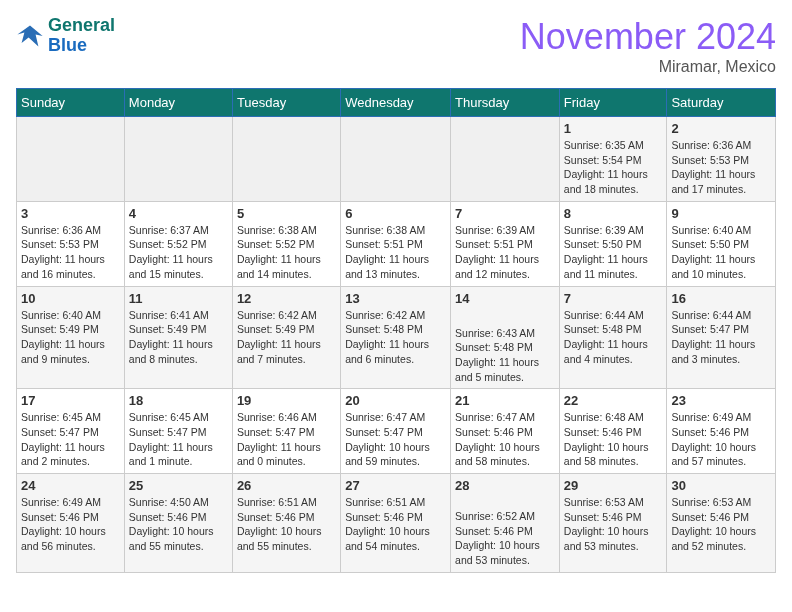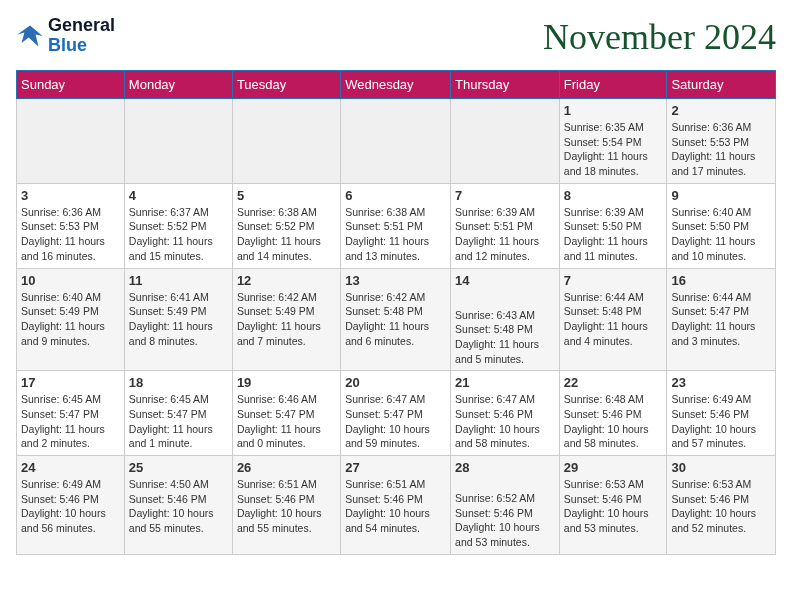--- a/index.html
+++ b/index.html
@@ -19,46 +19,45 @@
     .logo {
       display: flex;
       align-items: center;
       gap: 4px;
     }
     .logo-text {
       font-size: 18px;
       font-weight: bold;
       line-height: 1.1;
     }
-    .logo-general { color: #0f172a; }
+    .logo-general { color: #0f766e; }
     .logo-blue { color: #1a6bbf; }
     .logo-bird {
       width: 28px;
       height: 28px;
     }
     .title-block {
       text-align: right;
     }
     .month-title {
       font-size: 36px;
       font-weight: normal;
-      color: #14532d;
-      font-family: Liberation Serif, serif;
+      color: #8b5cf6;
     }
     .location {
       font-size: 16px;
       color: #555;
     }
     table {
       width: 100%;
       border-collapse: collapse;
       font-size: 11px;
     }
     thead th {
-      background: #be185d;
+      background: #0f766e;
       color: #fff;
       padding: 6px 4px;
       text-align: left;
       font-size: 13px;
       font-weight: normal;
       border: 1px solid #2a6db5;
     }
     tbody td {
       border: 1px solid #ccc;
       vertical-align: top;
@@ -94,20 +93,21 @@
     <svg class="logo-bird" viewBox="0 0 40 40">
       <polygon points="20,5 38,20 28,18 32,35 18,22 8,30 12,15 2,18" fill="#2a6db5"></polygon>
     </svg>
     <div class="logo-text">
       <span class="logo-general">General</span><br>
       <span class="logo-blue">Blue</span>
     </div>
   </div>
   <div class="title-block">
     <div class="month-title">November 2024</div>
+    <div class="location">Miramar, Mexico</div>
   </div>
 </div>
 
 <table>
   <thead>
     <tr>
       <th>Sunday</th>
       <th>Monday</th>
       <th>Tuesday</th>
       <th>Wednesday</th>

